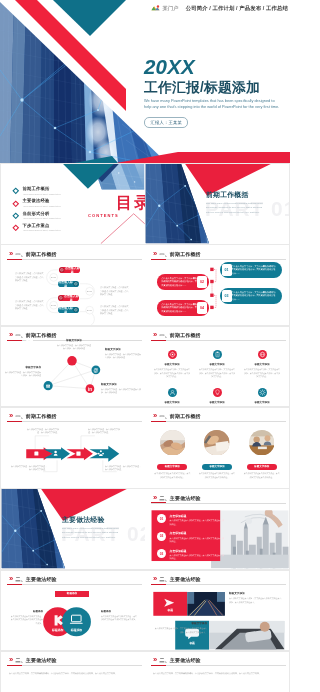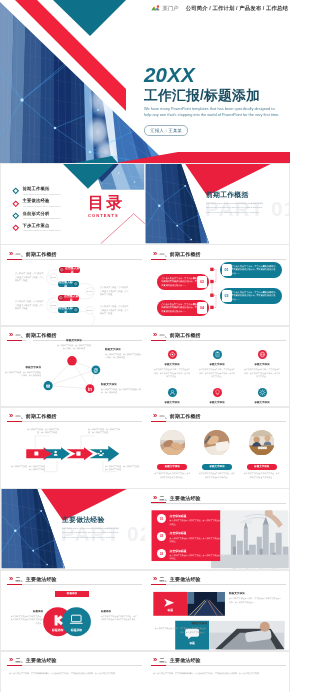--- a/index.html
+++ b/index.html
@@ -11,21 +11,21 @@
   
   .hero{position:relative;width:290px;height:163px;overflow:hidden;background:#ffffff;}
 
   .topbar{position:absolute;left:145px;top:0;width:145px;height:17px;z-index:40;
           display:flex;align-items:center;background:transparent;}
   .logo-mark{width:9px;height:9px;margin-left:6px;flex:none;}
   .logo-text{font-size:5.2px;color:#9a9a9a;letter-spacing:.2px;margin-left:2.5px;
              font-weight:bold;white-space:nowrap;}
   .nav{font-size:5.4px;color:#3a3a3a;margin-left:7px;white-space:nowrap;letter-spacing:.1px;font-weight:bold;}
 
-  .hero-text{position:absolute;left:144px;top:65px;width:146px;z-index:30;}
+  .hero-text{position:absolute;left:144px;top:57px;width:146px;z-index:30;}
   .hero-year{font-size:20.5px;font-weight:bold;color:#16687f;letter-spacing:.2px;line-height:1;
              font-family:"Liberation Sans",sans-serif;font-style:italic;}
   .hero-title{font-size:13.8px;font-weight:bold;color:#1c4e62;letter-spacing:.2px;
               line-height:1;margin-top:3.5px;}
   .hero-desc{font-size:3.9px;color:#4a7e94;line-height:1.5;margin-top:3.5px;width:138px;}
   .hero-badge{margin-top:2.5px;display:inline-block;border:0.6px solid #9bb4c0;border-radius:5px;
               padding:1.6px 5.5px;font-size:4.3px;color:#2d5f78;letter-spacing:.2px;}
 
   
   .grid{position:absolute;left:0;top:163px;width:290px;height:529px;background:#e9e9e9;}
@@ -288,21 +288,21 @@
               <line x1="92" y1="18" x2="144" y2="24"></line>
         </g>
         <circle cx="118" cy="9" r=".7" fill="#e8f4ff"></circle>
         <circle cx="134" cy="18" r=".6" fill="#e8f4ff"></circle>
       </g>
       <polygon points="84,0 118,0 101,18" fill="#1c3f7a"></polygon>
       <polygon points="62,0 113,0 87,25" fill="#0e7389"></polygon>
       <polyline points="100,80 133,50 144,60" fill="none" stroke="#e2536d" stroke-width="0.7"></polyline>
     </svg>
     <div style="position:absolute;left:87px;top:31px;width:30px;">
-      <div style="font-size:16px;font-weight:bold;color:#e0203c;letter-spacing:2.2px;line-height:1;white-space:nowrap;">目录</div>
+      <div style="font-size:16px;font-weight:bold;color:#e0203c;letter-spacing:2.2px;line-height:1;white-space:nowrap;margin-left:28px;">目录</div>
       <div style="font-size:4px;color:#e0203c;font-weight:bold;letter-spacing:1.1px;margin-top:2.6px;line-height:1;white-space:nowrap;">CONTENTS</div>
     </div>
     <div style="position:absolute;left:11px;top:21px;width:70px;">
       <div class="c2row">
         <svg class="c2d" viewBox="0 0 20 20">
               <polygon points="10,1 19,10 10,19 1,10" fill="#0e7389"></polygon>
               <polygon points="10,5 15,10 10,15 5,10" fill="#fff"></polygon>
             </svg>
         <div class="c2t">
               <div class="c2l">前期工作概括</div>

